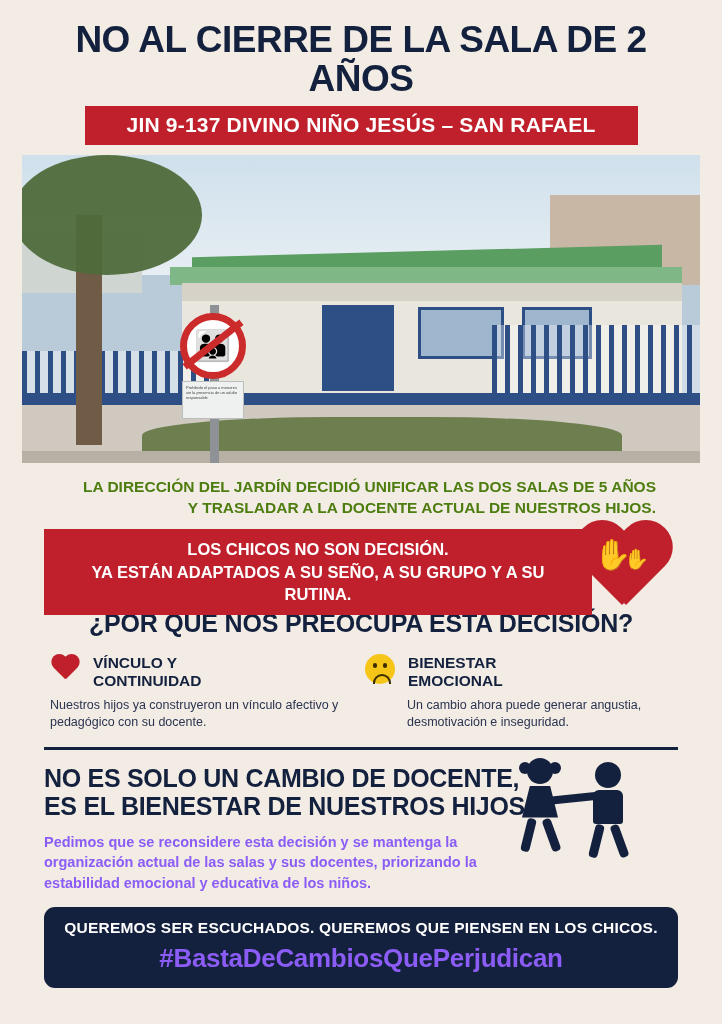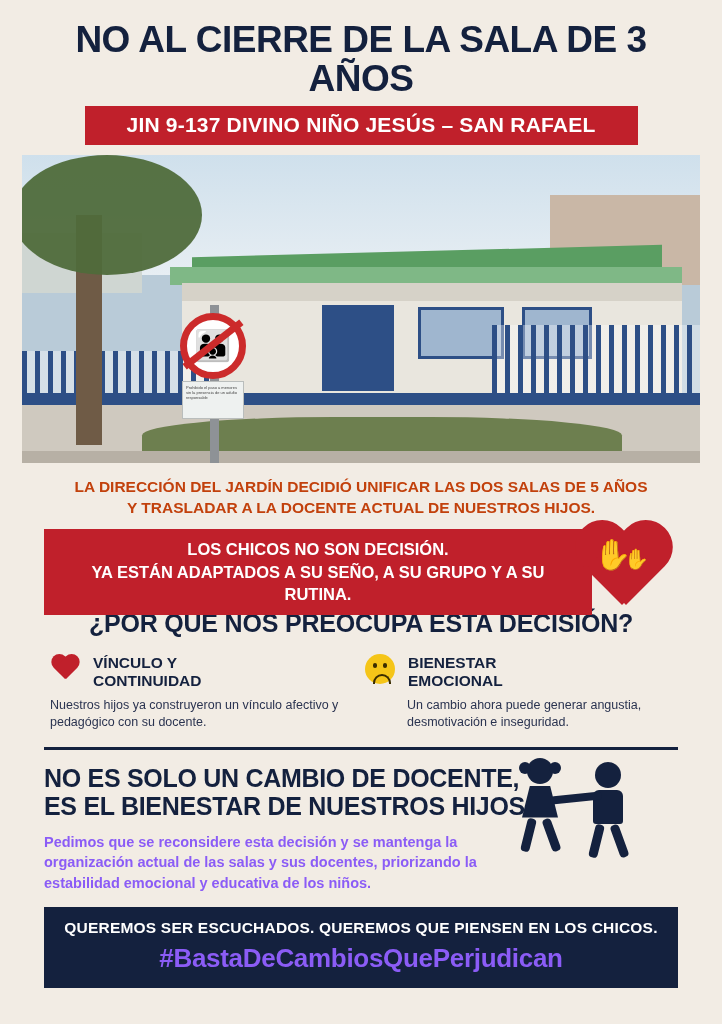--- a/index.html
+++ b/index.html
@@ -71,25 +71,25 @@
   .tree-can{position:absolute;left:-10px;top:0px;width:190px;height:120px;background:#4f6b3b;border-radius:50%;opacity:.95;}
   .pole{position:absolute;left:188px;top:150px;width:9px;height:158px;background:#8e9296;}
   .sign{position:absolute;left:158px;top:158px;width:66px;height:66px;border-radius:50%;
      background:#fff;border:7px solid #cc2b2b;box-sizing:border-box;}
   .sign-bar{position:absolute;left:155px;top:186px;width:72px;height:7px;background:#cc2b2b;transform:rotate(-38deg);}
   .sign-fig{position:absolute;left:172px;top:172px;width:38px;height:38px;color:#1b2a4a;font-size:30px;line-height:38px;text-align:center;}
   .sign-plate{position:absolute;left:160px;top:226px;width:62px;height:38px;background:#eef1f0;border:1px solid #b9bdbc;box-sizing:border-box;font-size:4px;color:#444;padding:3px;}
 
   
   .lead{
-    text-align:center;
+    text-align:right;
     font-weight:bold;
     font-size:15.5px;
     line-height:1.35;
-    color:#c2410c;
+    color:#4d7c0f;
     margin:14px 44px 10px 44px;
   }
   
   .banner-row{position:relative;height:64px;margin-top:4px;}
   .banner{
     position:absolute;left:22px;top:0;
     width:548px;
     background:#c0202b;color:#fff;
     text-align:center;font-weight:bold;font-size:16.5px;line-height:1.35;
     padding:9px 12px 10px 12px;box-sizing:border-box;
@@ -155,31 +155,32 @@
   .kid.girl .body{width:36px;border-radius:8px 8px 0 0;height:32px;clip-path:polygon(22% 0,78% 0,100% 100%,0 100%);}
   .pig{position:absolute;width:12px;height:12px;border-radius:50%;background:#14213e;top:4px;}
   .pig.l{left:-8px;} .pig.r{right:-8px;}
   .arm{position:absolute;height:8px;background:#14213e;border-radius:5px;}
 
   
   .footer{
     margin:14px 22px 0 22px;
     background:#14213e;color:#fff;text-align:center;
     padding:12px 10px 14px 10px;
+    border-radius:11px;
   }
   .footer-l1{font-weight:bold;font-size:15.5px;letter-spacing:0.2px;}
   .hashtag{font-weight:bold;font-size:26px;color:#8b5cf6;margin-top:6px;letter-spacing:-0.3px;}
 </style>
 </head>
 <body>
 
 <div class="poster">
 
   <div class="title">
-    <span>NO AL CIERRE DE LA SALA DE 3</span>
+    <span>NO AL CIERRE DE LA SALA DE 2</span>
     <span class="l2">AÑOS</span>
   </div>
 
   <div class="subtitle-bar">JIN 9-137  DIVINO NIÑO JESÚS – SAN RAFAEL</div>
 
   <div class="photo">
     <div class="sky"></div>
     <div class="bldg-left"></div>
     <div class="bldg-right"></div>
     <div class="roof"></div>

